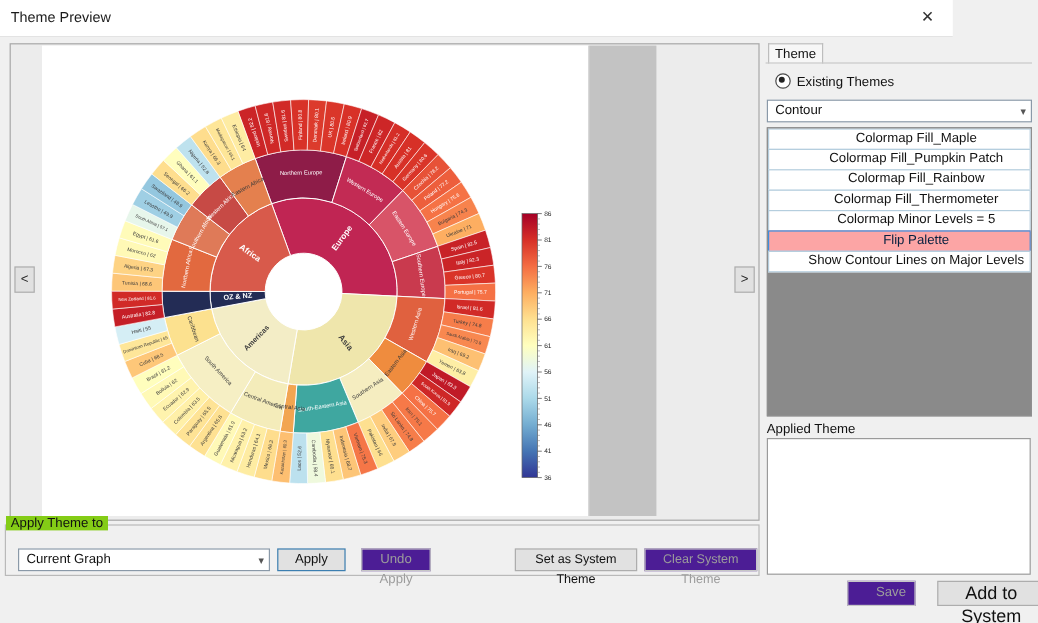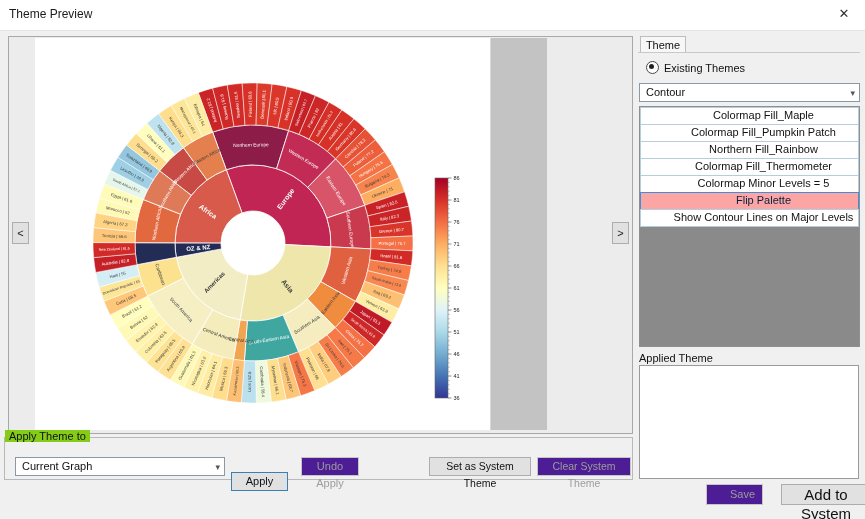--- a/index.html
+++ b/index.html
@@ -1,18 +1,18 @@
 <!DOCTYPE html>
 <html><head>
 <meta charset="utf-8">
 <style>
   html,body{margin:0;padding:0;width:865px;height:519px;overflow:hidden;
     font-family:"Liberation Sans",sans-serif;background:#f0f0f0;}
   .dialog{position:absolute;left:0;top:0;width:865px;height:519px;background:#f0f0f0;}
-  .titlebar{position:absolute;left:0;top:0;width:865px;height:30px;background:#ffffff;
+  .titlebar{position:absolute;left:0;top:0;width:794px;height:30px;background:#ffffff;
     border-bottom:1px solid #e3e3e3;}
   .title{position:absolute;left:9px;top:7px;font-size:12px;color:#1b1b1b;}
   .close{position:absolute;right:12px;top:6px;font-size:13px;color:#333;cursor:default;width:18px;text-align:center;}
   
   .preview-box{position:absolute;left:8px;top:36px;width:623px;height:396px;
     border:1px solid #a8a8a8;background:#ececec;}
   .page{position:absolute;left:26px;top:1px;width:455px;height:392px;background:#fff;border-right:1px solid #d8d8d8;}
   .gray-band{position:absolute;left:482px;top:1px;width:56px;height:392px;background:#c3c3c3;}
   .navbtn{position:absolute;top:185px;width:17px;height:22px;background:#e1e1e1;border:1px solid #adadad;
     font-size:11px;line-height:20px;text-align:center;color:#222;padding:0;}
@@ -43,21 +43,21 @@
   .btn{position:absolute;height:21px;background:#e1e1e1;border:1px solid #adadad;font-size:11px;
     color:#111;text-align:center;line-height:19px;padding:0;}
   .btn.default{border-color:#3c7fb1;}
   .btn.disabled{background:#4c1d95;border-color:#c6c6c6;color:#9c9c9c;}
   .btn.save{left:706px;top:484px;width:57px;padding-left:16px;}
   .btn.add{left:769px;top:484px;width:90px;font-size:15px;margin-left:12px;}
   
   .group{position:absolute;left:4px;top:437px;width:627px;height:41px;border:1px solid #b9b9b9;}
   .group-label{position:absolute;left:0;top:-8px;background:#84cc16;padding:0 4px;font-size:11px;color:#111;text-align:right;}
   .combo.target{left:10px;top:19px;width:186px;}
-  .btn.apply{left:226px;top:19px;width:57px;height:19px;line-height:17px;margin-top:15px;}
+  .btn.apply{left:226px;top:19px;width:57px;height:19px;line-height:17px;}
   .btn.undo{left:296px;top:19px;width:58px;height:19px;line-height:17px;}
   .btn.setsys{left:424px;top:19px;width:102px;height:19px;line-height:17px;font-size:10.5px;}
   .btn.clearsys{left:532px;top:19px;width:94px;height:19px;line-height:17px;font-size:10.5px;}
 </style>
 </head>
 <body>
 
 <div class="dialog">
 
   <div class="titlebar">
@@ -348,21 +348,21 @@
   </div>
 
   <div class="combo themes">
     <span>Contour</span>
     <span class="chev">▾</span>
   </div>
 
   <div class="theme-list">
       <div class="theme-row">Colormap Fill_Maple</div>
       <div class="theme-row">Colormap Fill_Pumpkin Patch</div>
-      <div class="theme-row">Northern Fill_Rainbow</div>
+      <div class="theme-row">Colormap Fill_Rainbow</div>
       <div class="theme-row">Colormap Fill_Thermometer</div>
       <div class="theme-row">Colormap Minor Levels = 5</div>
       <div class="theme-row selected">Flip Palette</div>
       <div class="theme-row">Show Contour Lines on Major Levels</div>
     </div>
 
   <div class="applied-label">Applied Theme</div>
   <div class="applied-box"></div>
 
   <button class="btn save disabled">Save</button>

